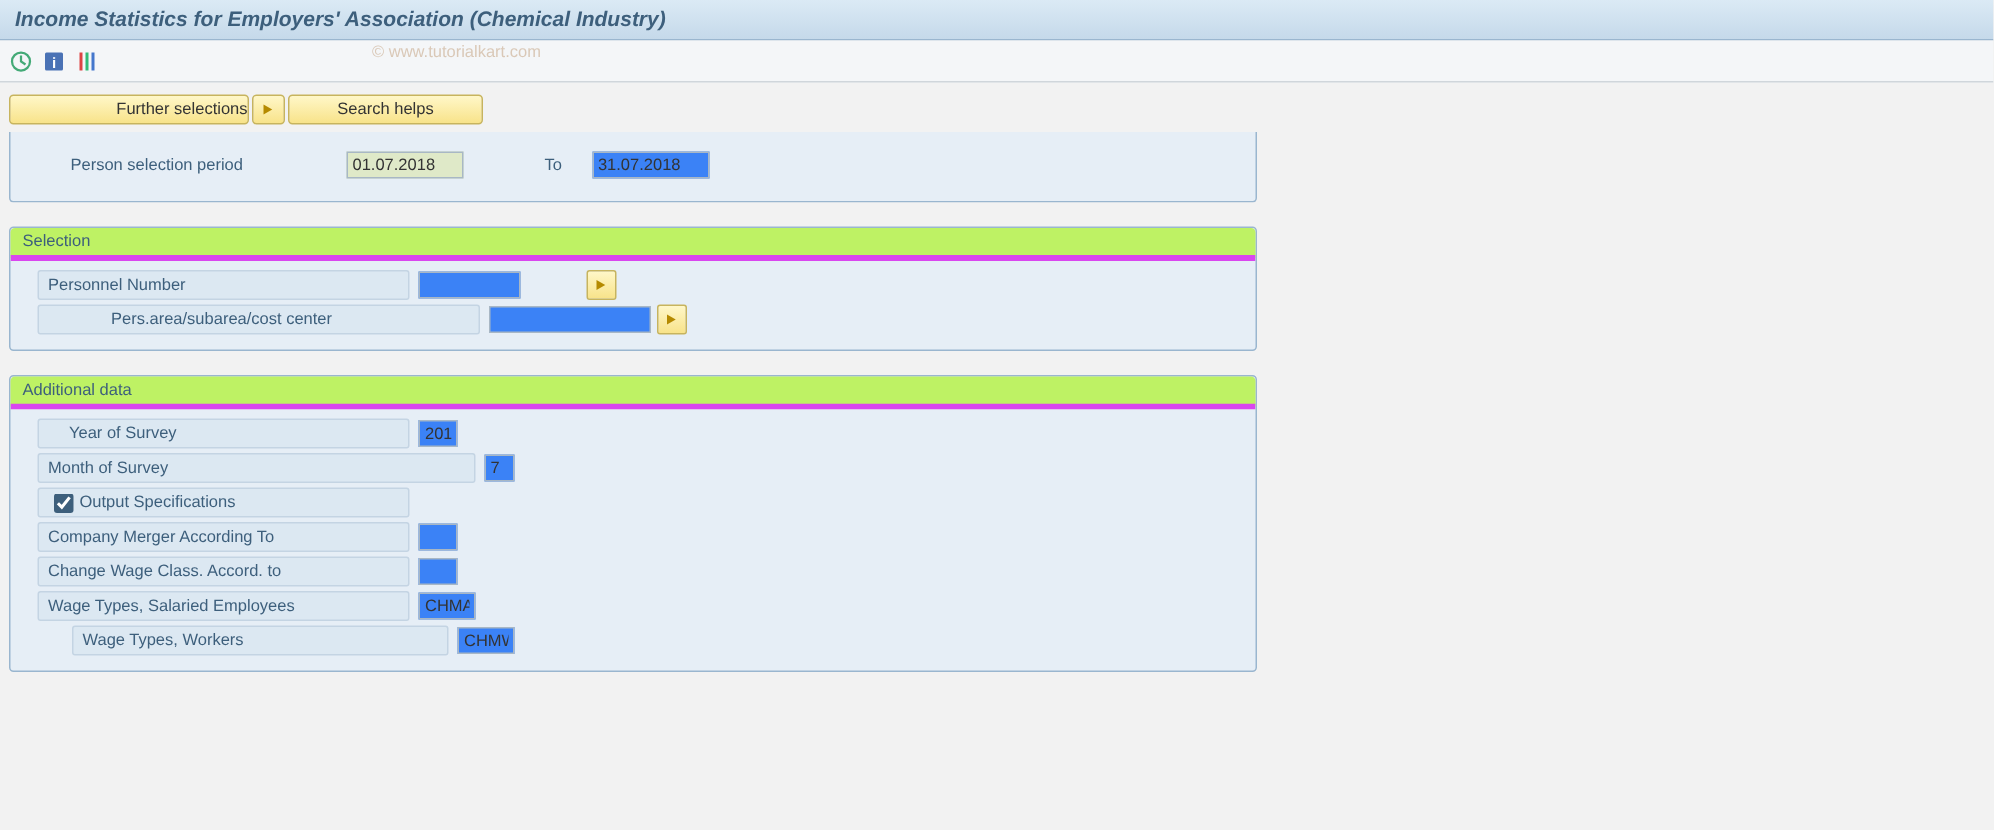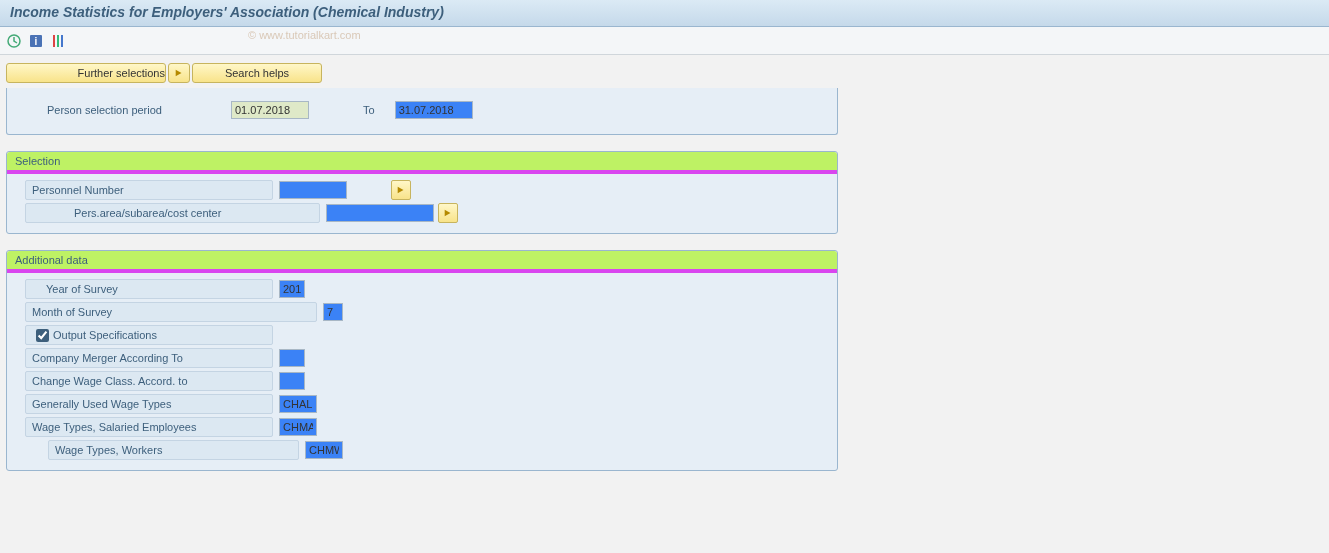--- a/index.html
+++ b/index.html
@@ -270,25 +270,20 @@
         <span class="gap6"></span>
         <input class="text small" value="" style="">
       </div>
 
       <div class="row">
         <div class="cell-label indent" style="width:248px;">Change Wage Class. Accord. to</div>
         <span class="gap6"></span>
         <input class="text small" value="" style="">
       </div>
 
-      <div class="row">
-        <div class="cell-label indent" style="width:248px;">Generally Used Wage Types</div>
-        <span class="gap6"></span>
-        <input class="text code" value="CHAL" style="">
-      </div>
 
       <div class="row">
         <div class="cell-label indent" style="width:248px;">Wage Types, Salaried Employees</div>
         <span class="gap6"></span>
         <input class="text code" value="CHMA" style="">
       </div>
 
       <div class="row">
         <div class="cell-label indent" style="width:251px;margin-left:37px;">Wage Types, Workers</div>
         <span class="gap6"></span>

